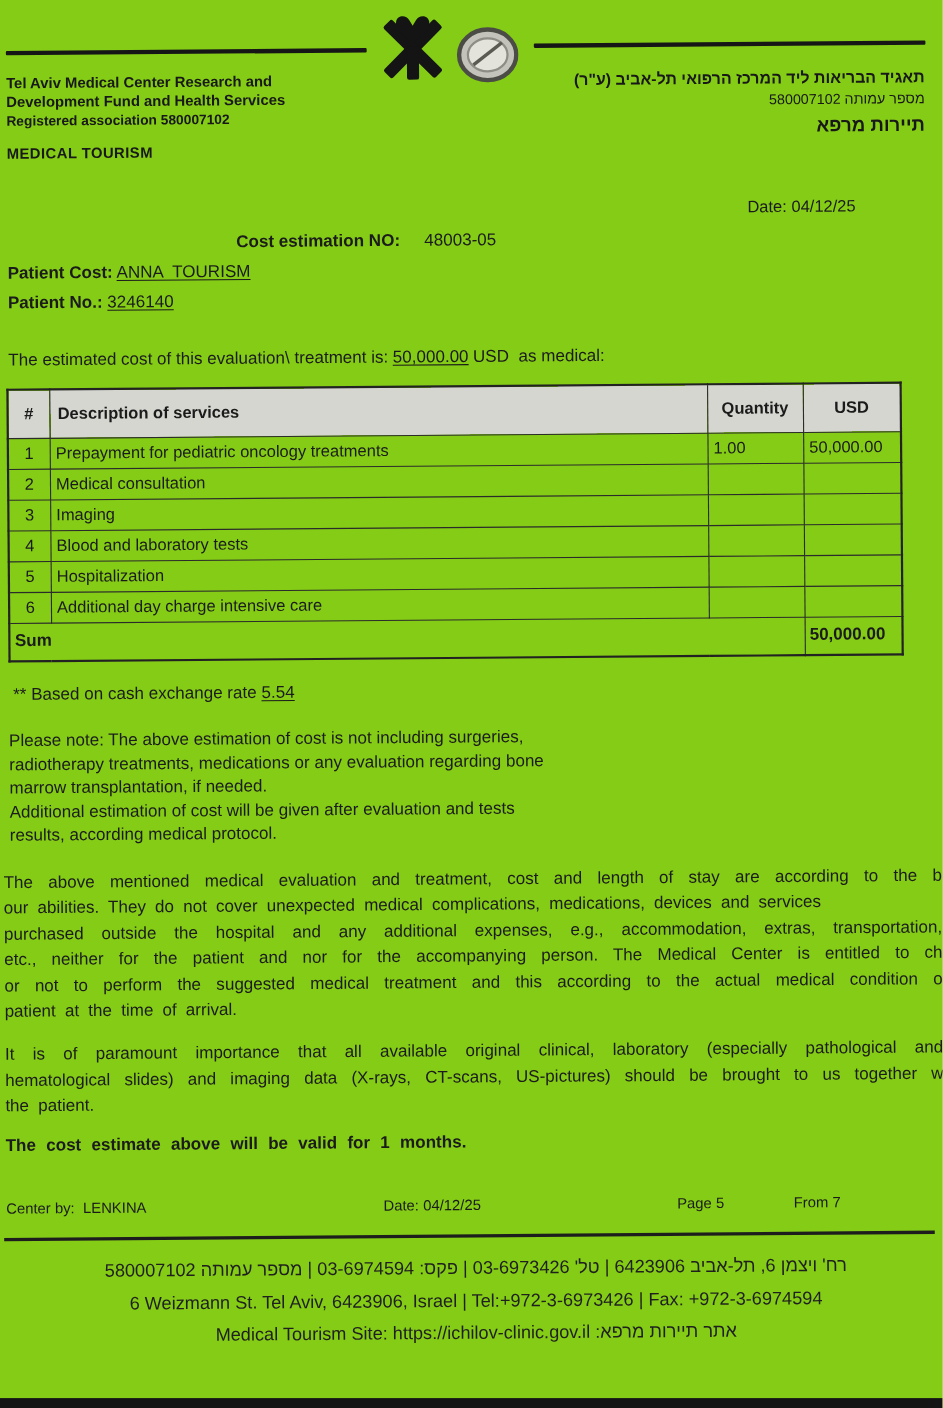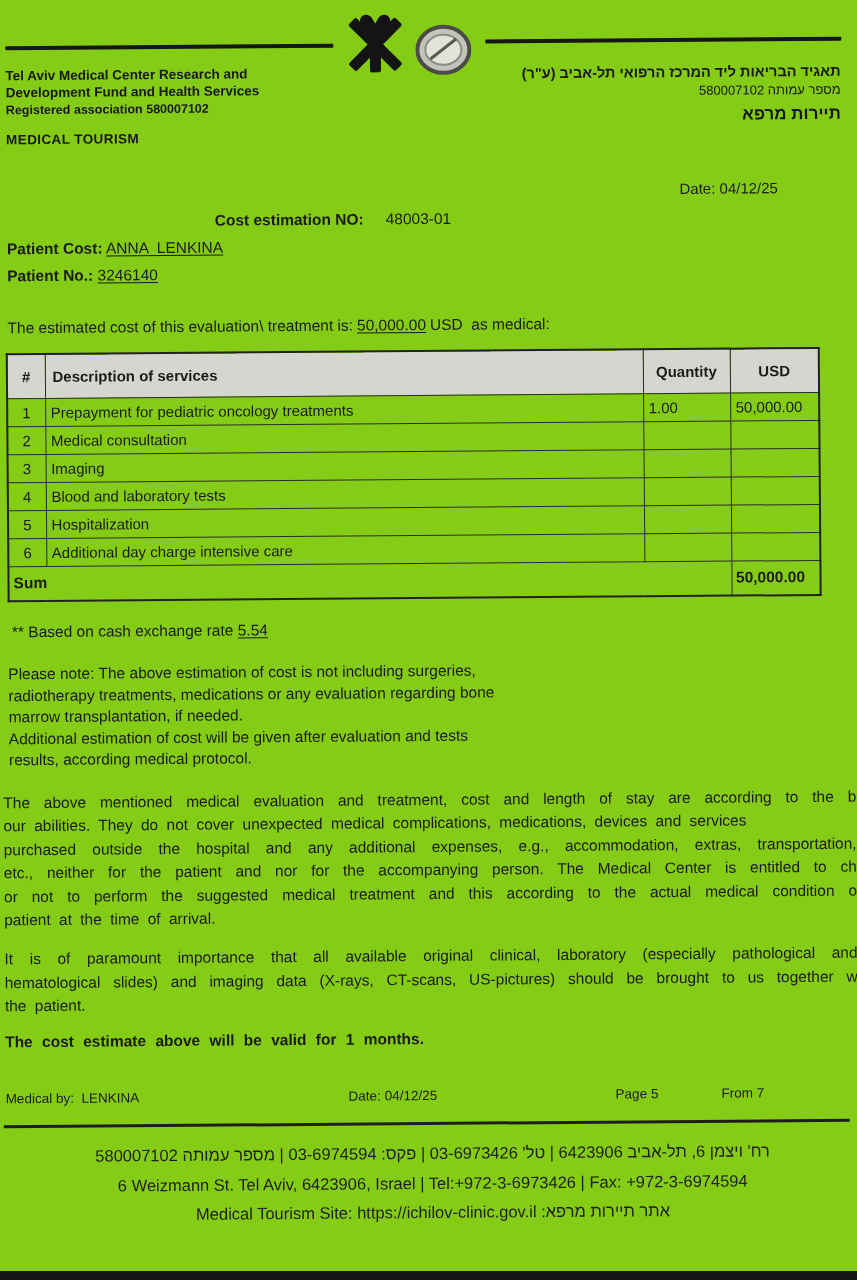--- a/index.html
+++ b/index.html
@@ -139,26 +139,26 @@
 
     <div class="abs org-he">
       <div class="t1">תאגיד הבריאות ליד המרכז הרפואי תל-אביב (ע"ר)</div>
       <div class="t2">מספר עמותה 580007102</div>
       <div class="t3">תיירות מרפא</div>
     </div>
 
     <div class="abs date-line"><span>Date:</span> <span>04/12/25</span></div>
 
     <div class="abs est-line">
-      <span class="lbl">Cost estimation NO:</span><span class="val">48003-01</span>
+      <span class="lbl">Cost estimation NO:</span><span class="val">48003-05</span>
     </div>
 
     <div class="abs pat pat-name">
       <span class="lbl">Patient Cost:</span>
-      <span class="u pre">ANNA  LENKINA</span>
+      <span class="u pre">ANNA  TOURISM</span>
     </div>
     <div class="abs pat pat-no">
       <span class="lbl">Patient No.:</span>
       <span class="u">3246140</span>
     </div>
 
     <div class="abs intro">
       <span>The estimated cost of this evaluation\ treatment is:</span><span class="u">50,000.00</span><span class="pre">USD  as medical:</span>
     </div>
 
@@ -246,21 +246,21 @@
     </div>
 
     <div class="abs importance">
       <div class="line stretch">It is of paramount importance that all available original clinical, laboratory (especially pathological and</div>
       <div class="line stretch">hematological slides) and imaging data (X-rays, CT-scans, US-pictures) should be brought to us together w</div>
       <div class="line wsp">the patient.</div>
     </div>
 
     <div class="abs validity">The cost estimate above will be valid for 1 months.</div>
 
-    <div class="abs print-row pb"><span>Medical by:</span>&nbsp; <span>LENKINA</span></div>
+    <div class="abs print-row pb"><span>Center by:</span>&nbsp; <span>LENKINA</span></div>
     <div class="abs print-row pd"><span>Date:</span> <span>04/12/25</span></div>
     <div class="abs print-row pg">Page 5</div>
     <div class="abs print-row pf">From 7</div>
 
     <div class="abs rule-bottom"></div>
 
     <div class="abs footer f1" dir="rtl">רח' ויצמן 6, תל-אביב 6423906  |  טל' 03-6973426  |  פקס: 03-6974594  |  מספר עמותה 580007102</div>
     <div class="abs footer f2">6 Weizmann St. Tel Aviv, 6423906, Israel  |  Tel:+972-3-6973426  |  Fax: +972-3-6974594</div>
     <div class="abs footer f3">
       <span>Medical Tourism Site: https://ichilov-clinic.gov.il</span>

